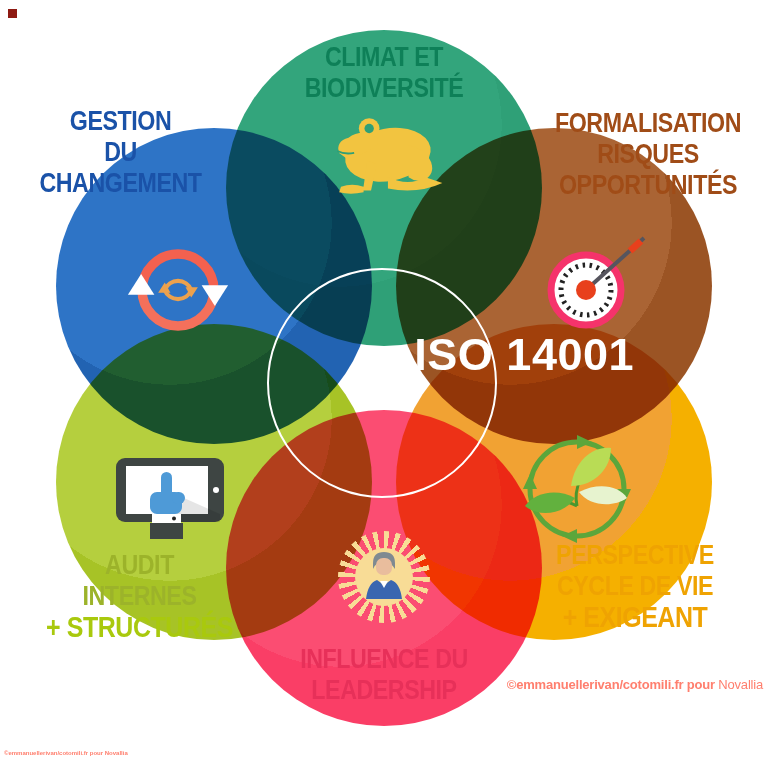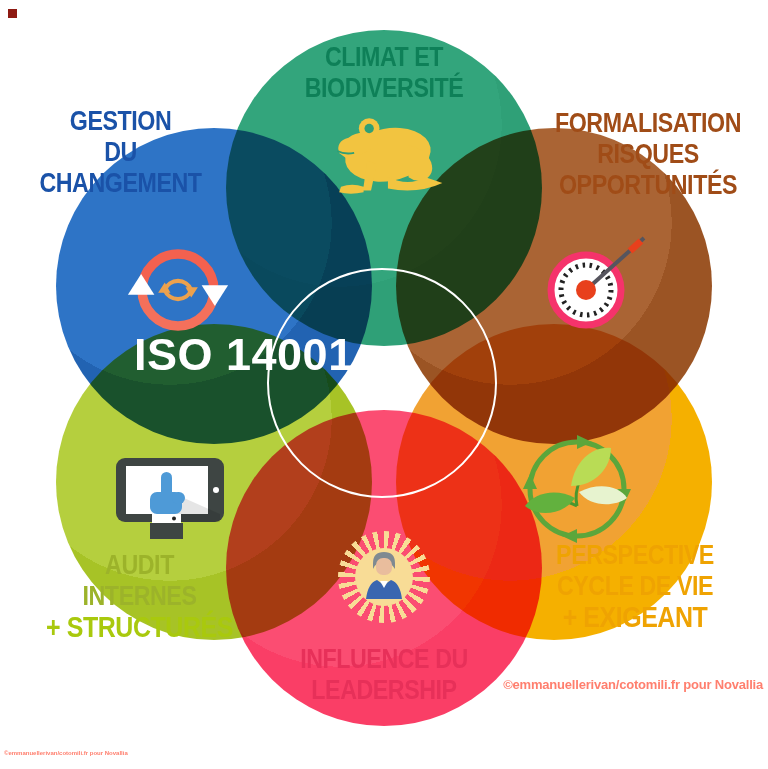--- a/index.html
+++ b/index.html
@@ -18,21 +18,21 @@
   .petal.formalisation{left:396px;top:128px;}
   .petal.audit{left:56px;top:324px;}
   .petal.perspective{left:396px;top:324px;}
   .petal.influence{left:226px;top:410px;}
   
   .center-ring{
     position:absolute;left:267px;top:268px;width:230px;height:230px;border-radius:50%;
     border:2.5px solid #ffffff;box-sizing:border-box;
   }
   .center-title{
-    position:absolute;left:134px;top:327px;width:500px;text-align:left;
+    position:absolute;left:134px;top:327px;width:500px;text-align:right;
     color:#ffffff;font-weight:bold;font-size:45px;line-height:56px;letter-spacing:.5px;
   }
   
   .lbl{
     position:absolute;font-weight:bold;font-size:27px;line-height:31px;
     letter-spacing:-.5px;text-align:center;transform:scaleX(.86);transform-origin:50% 0;
     white-space:nowrap;
   }
   .lbl span{display:block;}
   .lbl-gestion{left:18px;top:106px;width:205px;}
@@ -52,21 +52,21 @@
   .icon-leaves{left:512px;top:424px;width:130px;height:130px;}
   .icon-sun{left:338px;top:531px;width:92px;height:92px;border-radius:50%;
     background:repeating-conic-gradient(#F8DC96 0deg 6.5deg, rgba(0,0,0,0) 6.5deg 15deg);}
   .sun-core{position:absolute;inset:17px;border-radius:50%;background:#F8DC96;}
   .sun-person{position:absolute;left:24px;top:20px;width:44px;height:50px;}
   
   .credit{
     position:absolute;right:5px;top:677px;font-size:13px;font-weight:bold;
     color:#FF7F6E;letter-spacing:-.2px;white-space:nowrap;
   }
-  .credit .brand{font-weight:bold;}
+  .credit .brand{font-weight:normal;}
   .credit-small{
     position:absolute;left:4px;top:750px;font-size:6px;font-weight:bold;
     color:#FF7F6E;white-space:nowrap;
   }
   .corner-mark{position:absolute;left:8px;top:9px;width:9px;height:9px;background:#8E1A12;}
 </style>
 </head>
 <body>
 
 <div class="canvas">

